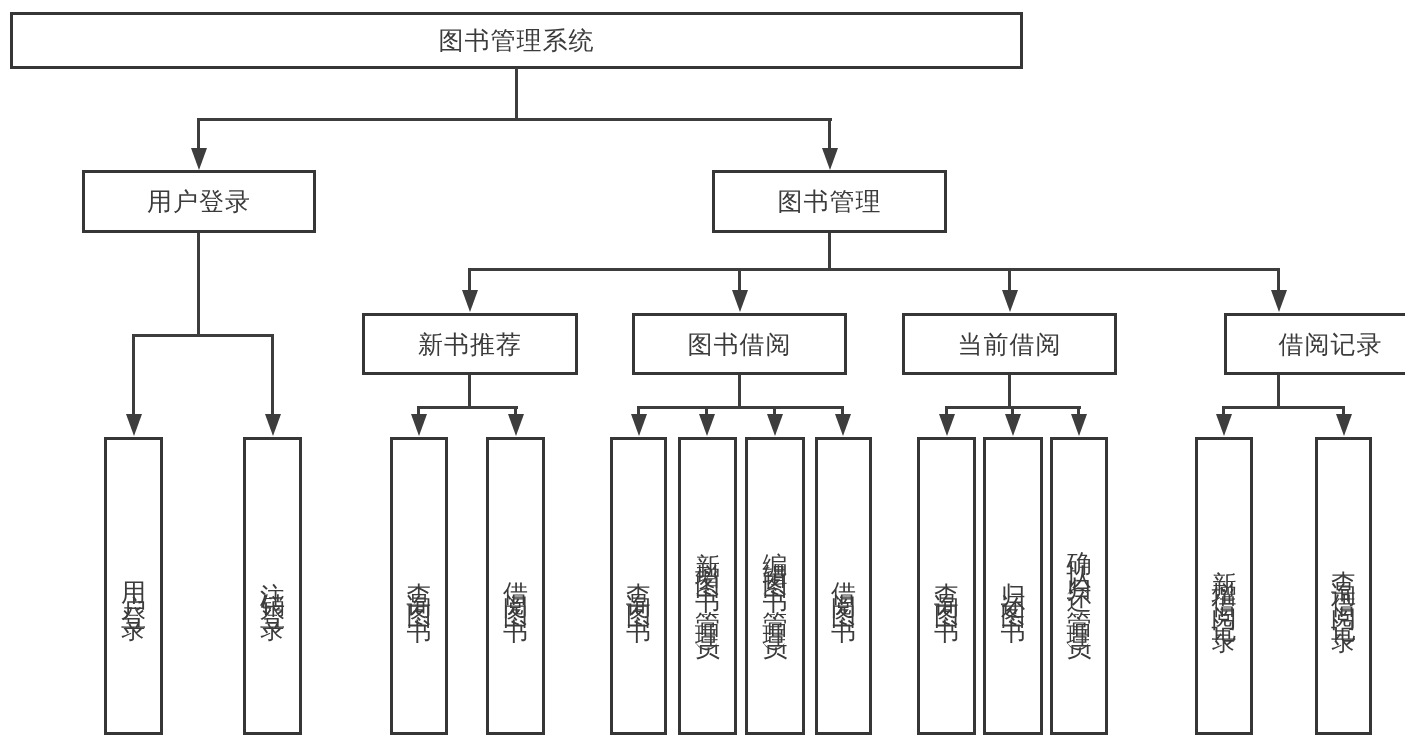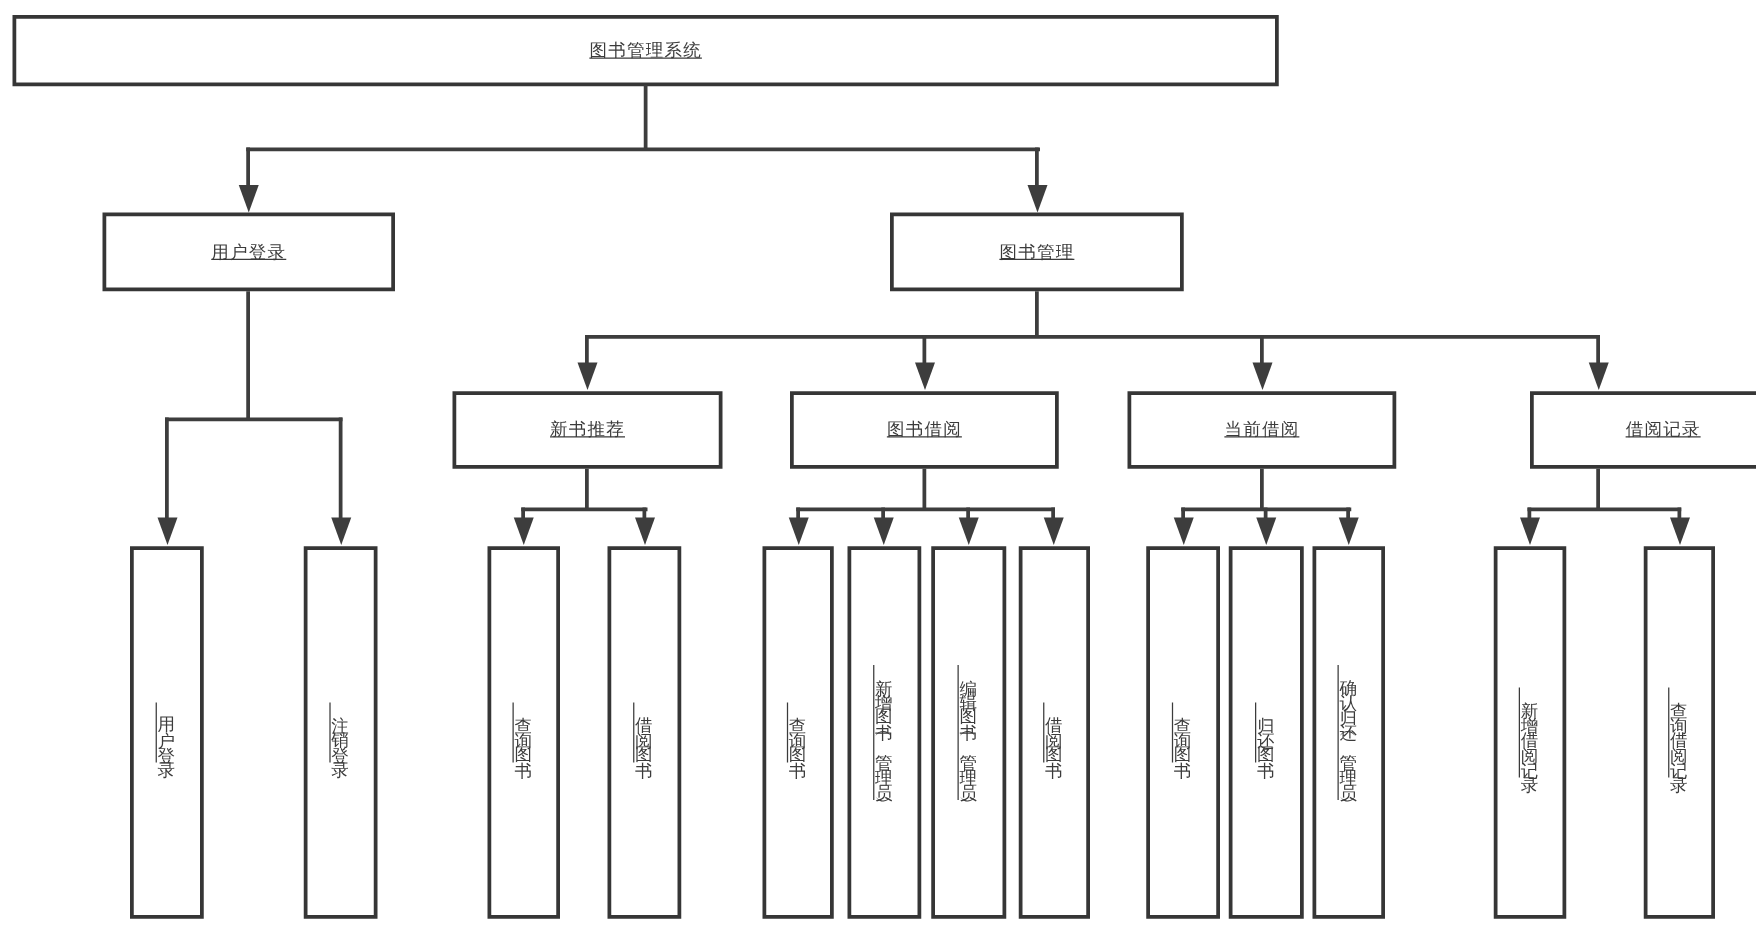--- a/index.html
+++ b/index.html
@@ -14,21 +14,21 @@
   body{font-family:"Liberation Sans","DejaVu Sans",sans-serif;}
   .canvas{
     position:relative;width:1405px;height:747px;background:var(--bg);
     overflow:hidden;
   }
   .box{
     position:absolute;border:3px solid var(--border);background:transparent;
     display:flex;align-items:center;justify-content:center;z-index:2;
   }
   .box .lbl{
-    font-size:14px;color:var(--text);letter-spacing:1px;white-space:nowrap;text-decoration:underline;
+    font-size:25px;color:var(--text);letter-spacing:1px;white-space:nowrap;
   }
   .leaf .lbl{
     writing-mode:vertical-rl;text-orientation:mixed;letter-spacing:12px;
     line-height:1;white-space:normal;
   }
   .vline,.hline{position:absolute;background:var(--line);z-index:2;}
   .arrow{
     position:absolute;width:0;height:0;z-index:2;
     border-left:8px solid transparent;border-right:8px solid transparent;
     border-top:22px solid var(--line);

